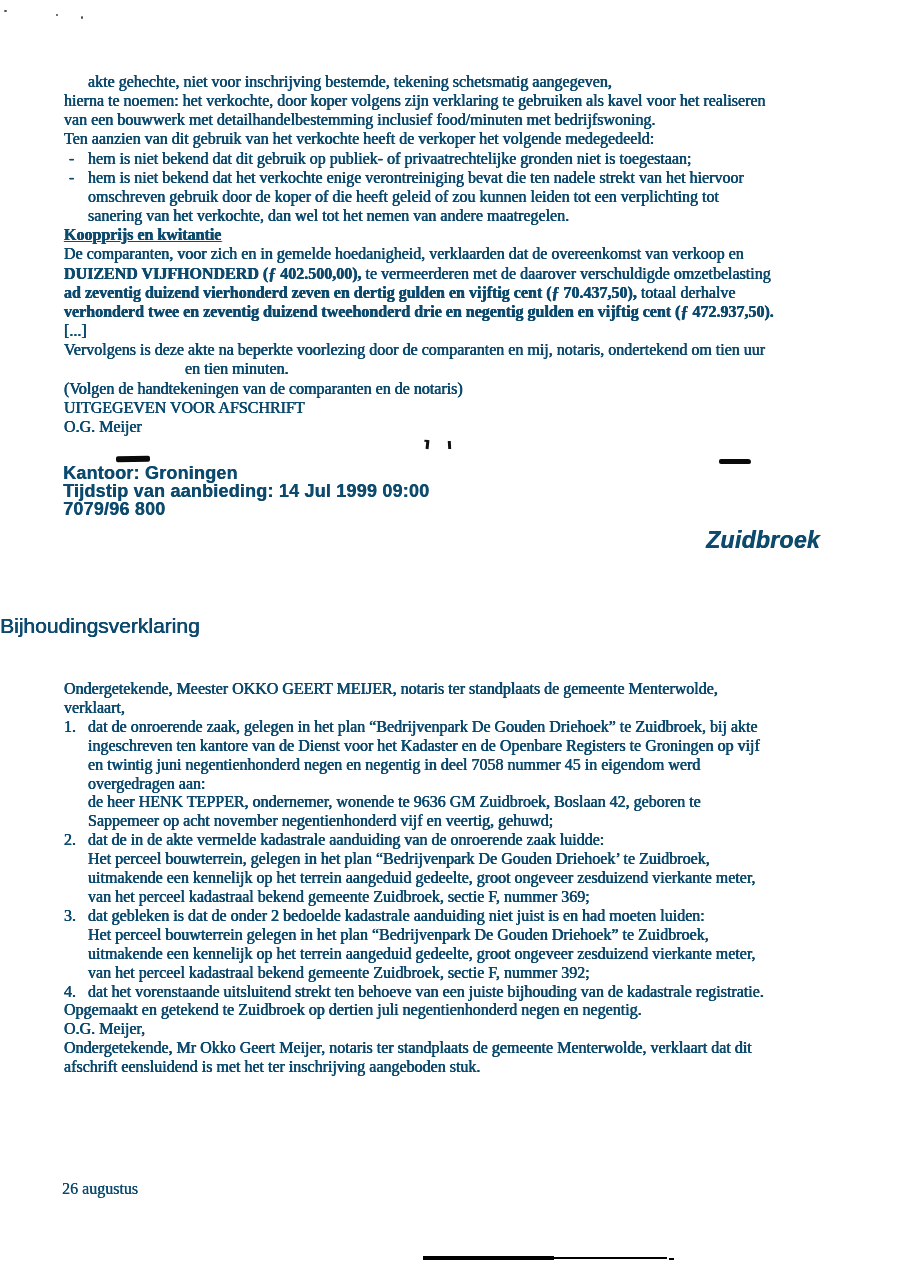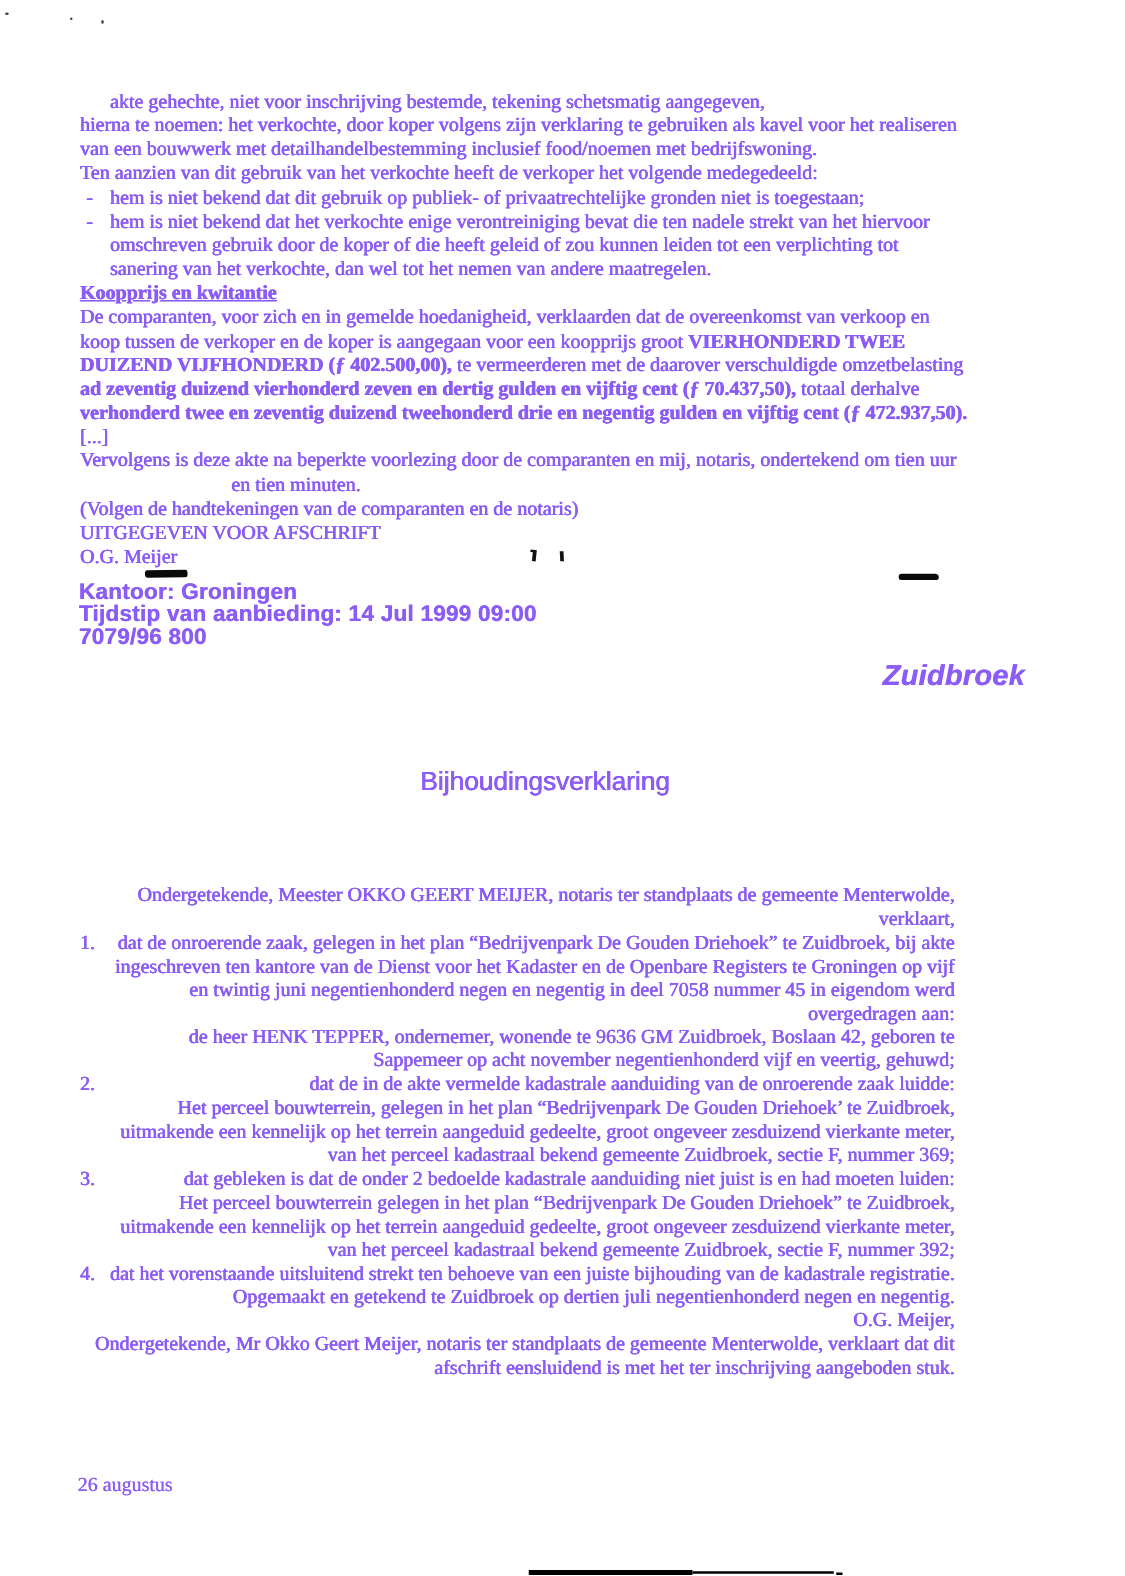--- a/index.html
+++ b/index.html
@@ -1,27 +1,27 @@
 <!DOCTYPE html>
 <html><head>
 <meta charset="utf-8">
 <style>
   html,body{margin:0;padding:0;background:#ffffff;}
   .page{
     position:relative;
     width:900px;height:1261px;
     background:#ffffff;
-    color:#8b5cf6;
+    color:#0c4a6e;
     overflow:hidden;
     font-family:"Liberation Serif", serif;
   }
   
   .textblock{position:absolute;left:64px;font-size:16px;}
   .excerpt{top:72px;line-height:19.15px;}
-  .statement{top:708px;line-height:18.9px;text-align:right;}
+  .statement{top:680px;line-height:18.9px;}
   .excerpt,.statement{text-shadow:0.35px 0 0 currentColor,-0.2px 0 0 currentColor;}
   .ln{white-space:pre;}
   .ind{padding-left:24px;}
   .ind10{padding-left:121px;}
   .dash{padding-left:24px;position:relative;}
   .dash .marker{position:absolute;left:5px;}
   .num{padding-left:24px;position:relative;}
   .num .marker{position:absolute;left:0;}
   .ctr{width:740px;white-space:pre;}
   .b{font-weight:700;margin-top:20px;}
@@ -36,21 +36,21 @@
   }
   .logo{
     position:absolute;left:706px;top:527px;
     font-family:"Liberation Sans", sans-serif;
     font-style:italic;font-weight:700;font-size:23px;
     letter-spacing:0.3px;
     text-shadow:0.5px 0 0 currentColor;
   }
   .title{
     position:absolute;left:0;top:614px;width:872px;
-    text-align:center;
+    text-align:left;
     font-family:"Liberation Sans", sans-serif;
     font-weight:400;font-size:21px;
     text-shadow:0.5px 0 0 currentColor,0 0.3px 0 currentColor;
   }
   .footer-date{
     position:absolute;left:62px;top:1180px;font-size:16px;
     text-shadow:0.3px 0 0 currentColor;
     text-align:right;
   }
   
@@ -75,29 +75,28 @@
 
 <div class="page">
 
   <div class="speck speck1"></div>
   <div class="speck speck2"></div>
   <div class="speck speck3"></div>
 
   <div class="textblock excerpt">
       <div class="ln ind"><span class="">akte gehechte, niet voor inschrijving bestemde, tekening schetsmatig aangegeven,</span></div>
       <div class="ln"><span class="">hierna te noemen: het verkochte, door koper volgens zijn verklaring te gebruiken als kavel voor het realiseren</span></div>
-      <div class="ln"><span class="">van een bouwwerk met detailhandelbestemming inclusief food/noemen met bedrijfswoning.</span></div>
+      <div class="ln"><span class="">van een bouwwerk met detailhandelbestemming inclusief food/minuten met bedrijfswoning.</span></div>
       <div class="ln"><span class="">Ten aanzien van dit gebruik van het verkochte heeft de verkoper het volgende medegedeeld:</span></div>
       <div class="ln dash"><span class="marker">-</span><span class="">hem is niet bekend dat dit gebruik op publiek- of privaatrechtelijke gronden niet is toegestaan;</span></div>
       <div class="ln dash"><span class="marker">-</span><span class="">hem is niet bekend dat het verkochte enige verontreiniging bevat die ten nadele strekt van het hiervoor</span></div>
       <div class="ln ind"><span class="">omschreven gebruik door de koper of die heeft geleid of zou kunnen leiden tot een verplichting tot</span></div>
       <div class="ln ind"><span class="">sanering van het verkochte, dan wel tot het nemen van andere maatregelen.</span></div>
       <div class="ln"><span class="b u">Koopprijs en kwitantie</span></div>
       <div class="ln"><span class="">De comparanten, voor zich en in gemelde hoedanigheid, verklaarden dat de overeenkomst van verkoop en</span></div>
-      <div class="ln"><span class="">koop tussen de verkoper en de koper is aangegaan voor een koopprijs groot </span><span class="b ">VIERHONDERD TWEE</span></div>
       <div class="ln"><span class="b ">DUIZEND VIJFHONDERD (ƒ 402.500,00),</span><span class=""> te vermeerderen met de daarover verschuldigde omzetbelasting</span></div>
       <div class="ln"><span class="b ">ad zeventig duizend vierhonderd zeven en dertig gulden en vijftig cent (ƒ 70.437,50),</span><span class=""> totaal derhalve</span></div>
       <div class="ln"><span class="b ">verhonderd twee en zeventig duizend tweehonderd drie en negentig gulden en vijftig cent (ƒ 472.937,50).</span></div>
       <div class="ln"><span class="">[...]</span></div>
       <div class="ln"><span class="">Vervolgens is deze akte na beperkte voorlezing door de comparanten en mij, notaris, ondertekend om tien uur</span></div>
       <div class="ln ind10"><span class="">en tien minuten.</span></div>
       <div class="ln"><span class="">(Volgen de handtekeningen van de comparanten en de notaris)</span></div>
       <div class="ln ctr"><span class="">UITGEGEVEN VOOR AFSCHRIFT</span></div>
       <div class="ln ctr"><span class="">O.G. Meijer</span></div>
     </div>

